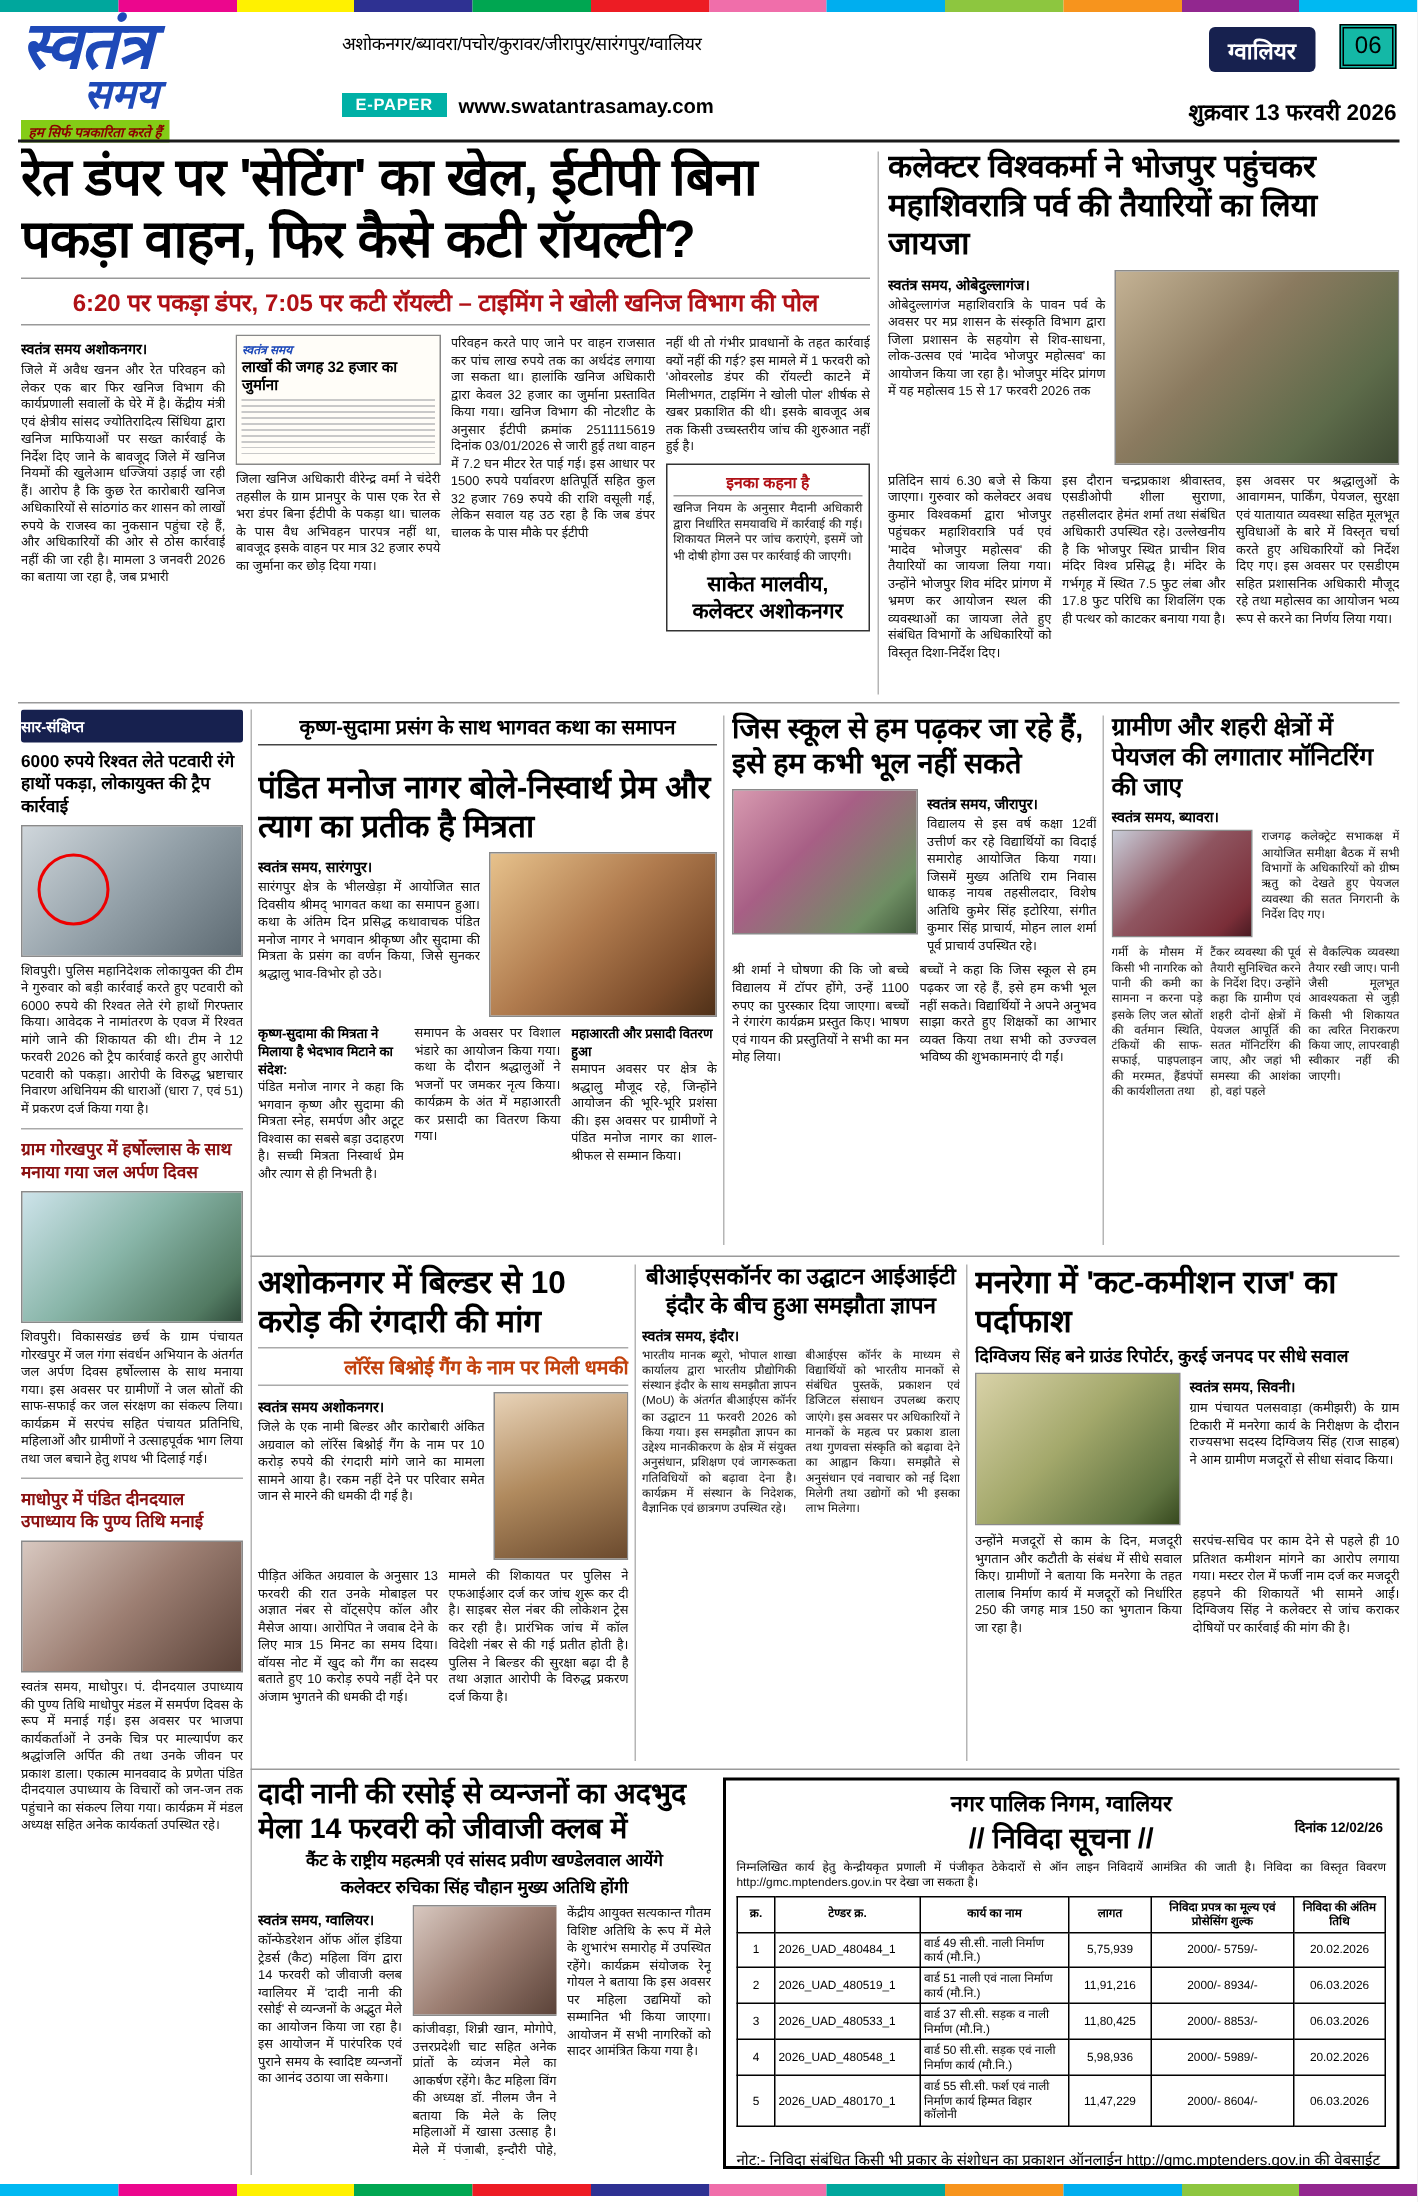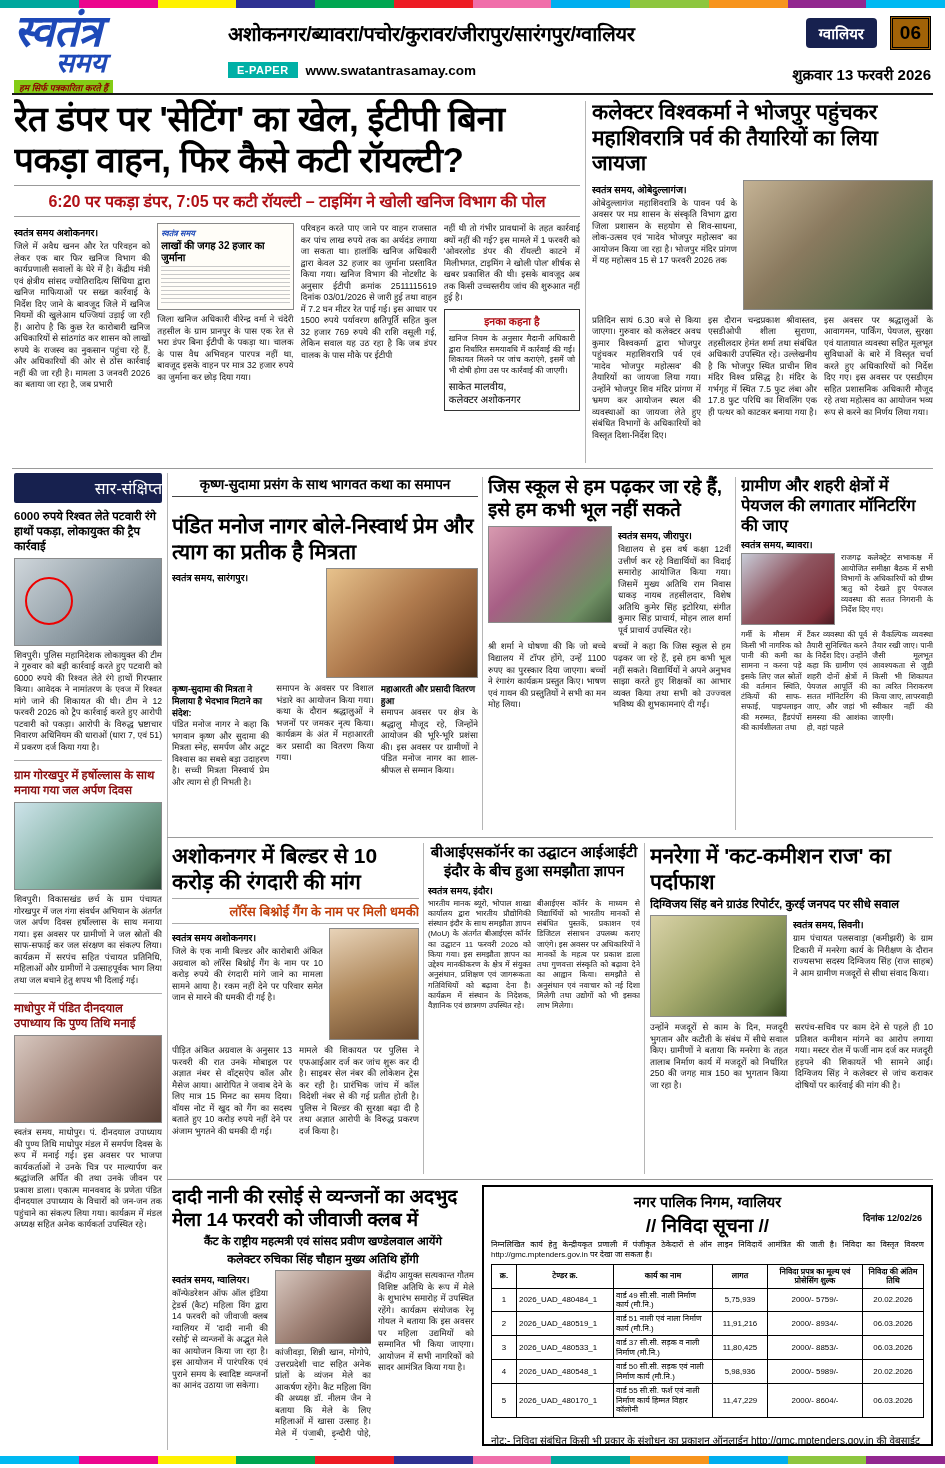--- a/index.html
+++ b/index.html
@@ -7,23 +7,23 @@
         font-family:"Liberation Sans","DejaVu Sans",sans-serif;color:#000}
   .abs{position:absolute;box-sizing:border-box}
   .cb{display:flex}
   .cb i{flex:1;display:block}
   .c1{background:#00a79d}.c2{background:#ec068d}.c3{background:#fff100}.c4{background:#2e3192}
   .c5{background:#00a651}.c6{background:#ed1c24}.c7{background:#f06eaa}.c8{background:#00aeef}
   .c9{background:#8dc63f}.c10{background:#f7941d}.c11{background:#92278f}.c12{background:#00b9f2}
   .logo1{font-size:44px;line-height:.95;font-weight:bold;font-style:italic;color:#1e49b8;letter-spacing:-1px}
   .logo2{font-size:27px;line-height:1;font-weight:bold;font-style:italic;color:#1e49b8;padding-left:42px;margin-top:-2px}
   .tagline{display:inline-block;background:#84cc16;color:#8b0000;font-size:9px;font-style:italic;font-weight:bold;padding:1px 5px;margin-top:3px}
-  .cities{font-size:20px;font-weight:bold;letter-spacing:-.3px;white-space:nowrap}
+  .cities{font-size:12px;font-weight:normal;letter-spacing:-.3px;white-space:nowrap}
   .edpill{background:#17214f;color:#fff;font-weight:bold;font-size:15px;padding:5px 13px;border-radius:4px}
-  .pgbox{border:3px double #000;font-weight:bold;font-size:19px;padding:3px 7px;background:#a16207}
+  .pgbox{border:3px double #000;font-weight:normal;font-size:16px;padding:3px 7px;background:#14b8a6}
   .epaper{background:#00b0a6;color:#fff;font-weight:bold;font-size:11px;padding:2px 9px;letter-spacing:.5px}
   .site{font-weight:bold;font-size:13.5px;margin-left:8px}
   .issuedate{font-weight:bold;font-size:15px}
   h1,h2,h3,h4{margin:0;padding:0}
   .hl-xl{font-size:35px;line-height:1.16;font-weight:bold;letter-spacing:-.5px}
   .hl-l{font-size:21px;line-height:1.22;font-weight:bold}
   .hl-m{font-size:19px;line-height:1.22;font-weight:bold}
   .hl-s{font-size:15px;line-height:1.25;font-weight:bold;text-align:center}
   .redsub{color:#b01116;font-weight:bold;font-size:16px;text-align:center;padding:4px 0;margin-top:5px;border-top:1px solid #999;border-bottom:1px solid #999}
   .redsub2{color:#c2410c;font-weight:bold;font-size:13px;text-align:right;padding:3px 0;margin-top:4px;border-top:1px solid #aaa;border-bottom:1px solid #aaa}
@@ -44,22 +44,22 @@
   .ph-portrait{background:linear-gradient(160deg,#e8d3b8,#b08a5e 50%,#6b4a2e)}
   .ph-field{background:linear-gradient(135deg,#d9d2a8,#a3a86b 45%,#5f7340 85%,#37491f)}
   .ph-group{background:linear-gradient(135deg,#d8c8c0,#9c7e72 50%,#5a4238)}
   .rc{position:absolute;border:2.5px solid #ee0000;border-radius:50%;width:44px;height:44px;left:10px;top:18px}
   .inset{border:1px solid #888;background:#fffdf8;padding:3px;margin-bottom:4px}
   .inset .im{color:#1e49b8;font-weight:bold;font-style:italic;font-size:8px}
   .inset .ih{font-weight:bold;font-size:10px;line-height:1.2;margin:2px 0;color:#000}
   .fakelines{height:40px;background:repeating-linear-gradient(#c9c9c9 0 1px,transparent 1px 4px)}
   .quote{border:1.5px solid #333;padding:4px;margin-top:5px;background:#fff}
   .quote .qt{font-weight:bold;color:#b01116;text-align:center;font-size:10.5px;border-bottom:1px solid #999;padding-bottom:2px;margin-bottom:3px}
-  .quote .qs{text-align:left;font-weight:normal;font-size:10px;margin-top:3px;line-height:1.3}
-  .saarhead{background:#17214f;color:#fff;font-weight:normal;text-align:right;font-size:16px;padding:4px 0;border-radius:2px}
+  .quote .qs{text-align:center;font-weight:bold;font-size:14px;margin-top:3px;line-height:1.3}
+  .saarhead{background:#17214f;color:#fff;font-weight:bold;text-align:left;font-size:10px;padding:4px 0;border-radius:2px}
   .saar-hl{font-size:11.5px;line-height:1.3;font-weight:bold;margin:6px 0 4px}
   .saar-hl.mr{color:#8b1111}
   .saar-sep{height:1px;background:#aaa;margin:7px 0}
   .dsub{font-weight:bold;font-size:11.5px;text-align:center;line-height:1.25;margin-top:3px}
   .tender{border:2px solid #000;padding:4px 7px;background:#fff}
   .t-org{text-align:center;font-weight:bold;font-size:14.5px}
   .t-date{position:absolute;right:9px;top:24px;font-size:9px;font-weight:bold}
   .t-title{text-align:center;font-weight:bold;font-size:19px;margin:1px 0 2px}
   .t-intro{font-size:7.9px;line-height:1.3;text-align:justify}
   table.tt{width:100%;border-collapse:collapse;margin-top:3px}
@@ -191,20 +191,21 @@
   </div>
 
   <div class="abs vr" style="left:167px;top:473px;width:1px;height:977px"></div>
 
   <div class="abs" style="left:172px;top:475px;width:306px;height:357px;overflow:hidden">
     <div class="kick">कृष्ण-सुदामा प्रसंग के साथ भागवत कथा का समापन</div>
     <h2 class="hl-l" style="margin-top:16px">पंडित मनोज नागर बोले-निस्वार्थ प्रेम और त्याग का प्रतीक है मित्रता</h2>
     <div class="row" style="margin-top:4px">
       <div style="flex:1;overflow:hidden">
         <div class="byline">स्वतंत्र समय, सारंगपुर।</div>
+        <div class="bt">सारंगपुर क्षेत्र के भीलखेड़ा में आयोजित सात दिवसीय श्रीमद् भागवत कथा का समापन हुआ। कथा के अंतिम दिन प्रसिद्ध कथावाचक पंडित मनोज नागर ने भगवान श्रीकृष्ण और सुदामा की मित्रता के प्रसंग का वर्णन किया, जिसे सुनकर श्रद्धालु भाव-विभोर हो उठे।</div>
       </div>
       <div class="photo ph-crowd" style="width:150px;height:108px"></div>
     </div>
     <div class="cols" style="margin-top:5px;height:160px">
       <div class="col">
         <div class="runhead">कृष्ण-सुदामा की मित्रता ने मिलाया है भेदभाव मिटाने का संदेश:</div>
         <div class="bt">पंडित मनोज नागर ने कहा कि भगवान कृष्ण और सुदामा की मित्रता स्नेह, समर्पण और अटूट विश्वास का सबसे बड़ा उदाहरण है। सच्ची मित्रता निस्वार्थ प्रेम और त्याग से ही निभती है।</div>
       </div>
       <div class="col bt">समापन के अवसर पर विशाल भंडारे का आयोजन किया गया। कथा के दौरान श्रद्धालुओं ने भजनों पर जमकर नृत्य किया। कार्यक्रम के अंत में महाआरती कर प्रसादी का वितरण किया गया।</div>
       <div class="col">

